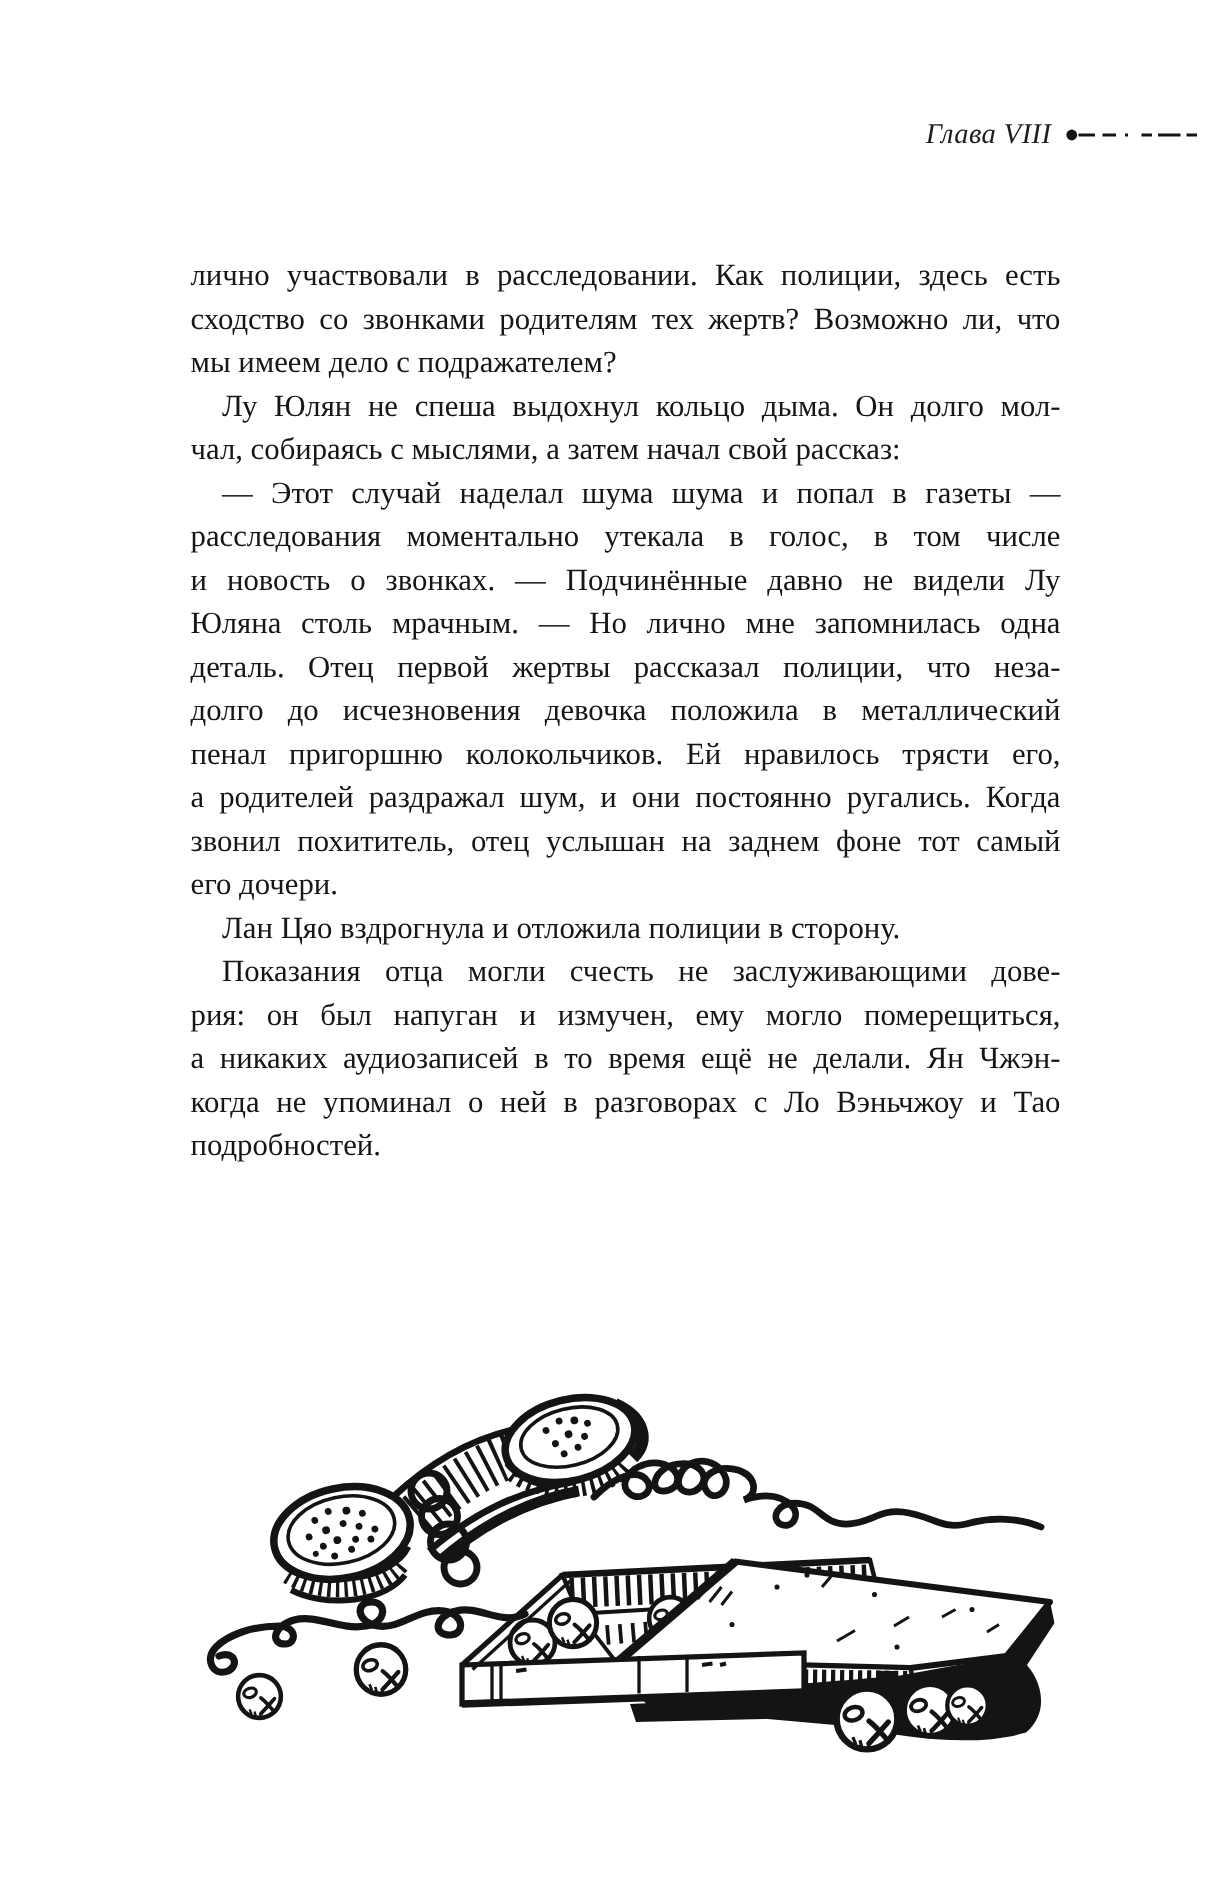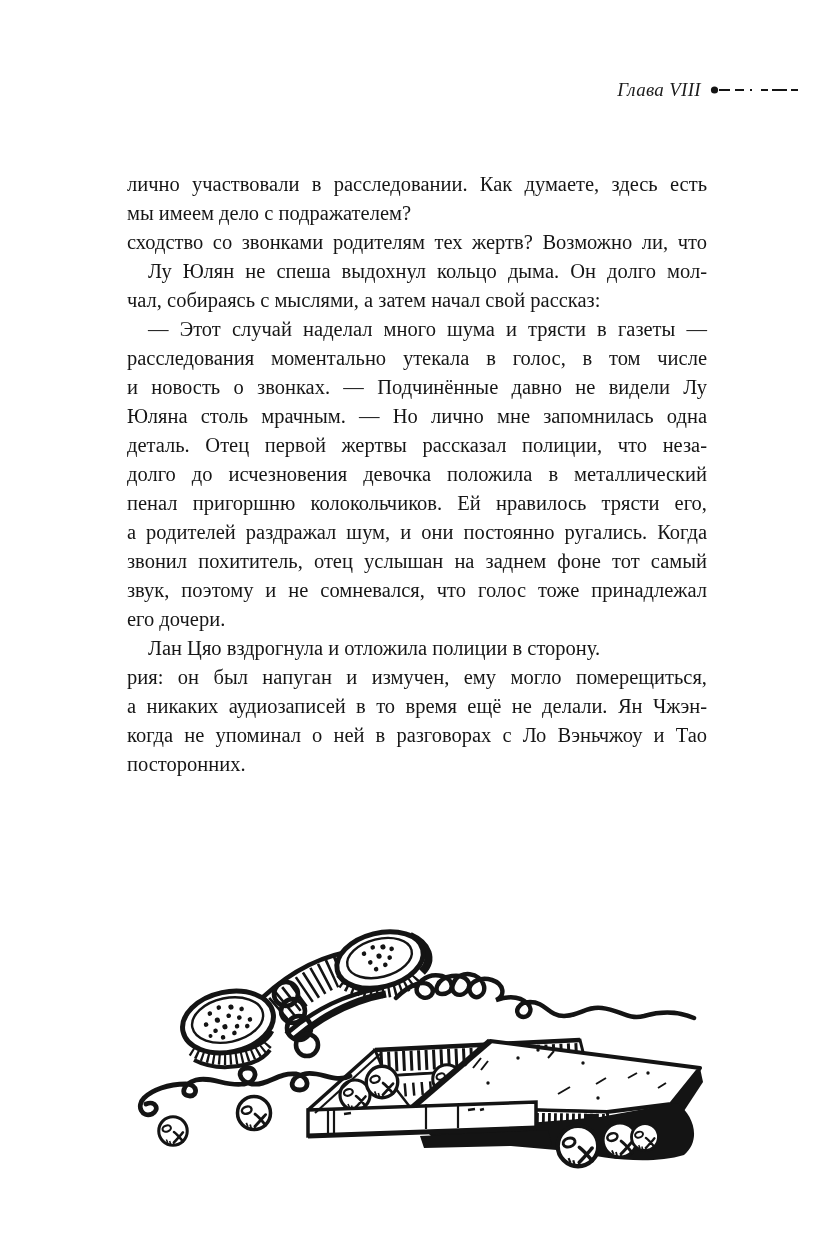--- a/index.html
+++ b/index.html
@@ -57,41 +57,41 @@
 
   <div class="running-head">
     <span class="chapter-label">Глава VIII</span>
     <svg width="88" height="12" viewBox="0 0 88 12" aria-hidden="true">
       <circle cx="4.5" cy="6" r="3.6" fill="#141414"></circle>
       <line x1="9" y1="6" x2="88" y2="6" stroke="#141414" stroke-width="2.1" stroke-dasharray="11 5 9 6 2 9 7 4 15 4 18"></line>
     </svg>
   </div>
 
   <div class="body-text">
-      <div class="line">лично участвовали в расследовании. Как думаете, здесь есть</div>
+      <div class="line">лично участвовали в расследовании. Как полиции, здесь есть</div>
+      <div class="line">сходство со звонками родителям тех жертв? Возможно ли, что</div>
       <div class="line last">мы имеем дело с подражателем?</div>
-      <div class="line">сходство со звонками родителям тех жертв? Возможно ли, что</div>
       <div class="line indent">Лу Юлян не спеша выдохнул кольцо дыма. Он долго мол-</div>
       <div class="line last">чал, собираясь с мыслями, а затем начал свой рассказ:</div>
-      <div class="line indent">— Этот случай наделал много шума и трясти в газеты —</div>
+      <div class="line indent">— Этот случай наделал шума шума и попал в газеты —</div>
       <div class="line">расследования моментально утекала в голос, в том числе</div>
       <div class="line">и новость о звонках. — Подчинённые давно не видели Лу</div>
       <div class="line">Юляна столь мрачным. — Но лично мне запомнилась одна</div>
       <div class="line">деталь. Отец первой жертвы рассказал полиции, что неза-</div>
       <div class="line">долго до исчезновения девочка положила в металлический</div>
       <div class="line">пенал пригоршню колокольчиков. Ей нравилось трясти его,</div>
       <div class="line">а родителей раздражал шум, и они постоянно ругались. Когда</div>
       <div class="line">звонил похититель, отец услышан на заднем фоне тот самый</div>
-      <div class="line">звук, поэтому и не сомневался, что голос тоже принадлежал</div>
       <div class="line last">его дочери.</div>
       <div class="line last indent">Лан Цяо вздрогнула и отложила полиции в сторону.</div>
+      <div class="line indent">Показания отца могли счесть не заслуживающими дове-</div>
       <div class="line">рия: он был напуган и измучен, ему могло померещиться,</div>
       <div class="line">а никаких аудиозаписей в то время ещё не делали. Ян Чжэн-</div>
       <div class="line">когда не упоминал о ней в разговорах с Ло Вэньчжоу и Тао</div>
-      <div class="line last">посторонних.</div>
+      <div class="line last">подробностей.</div>
     </div>
 
   <svg class="illustration" viewBox="0 0 575 295" aria-hidden="true">
     <defs>
       <g id="bell">
         <circle r="15" fill="#ffffff" stroke="#141414" stroke-width="3.2"></circle>
         <ellipse cx="-5.5" cy="-4.5" rx="4.5" ry="3.2" fill="#ffffff" stroke="#141414" stroke-width="2.2" transform="rotate(-18)"></ellipse>
         <path d="M1,1 C5,4 8,8 10.5,11 M10.5,1.5 C7,5.5 4,9 1,12" stroke="#141414" stroke-width="2.6" fill="none" stroke-linecap="round"></path>
         <path d="M-7,9 l1.5,3.5 M-3.5,10.5 l1,3.5 M0.5,11.5 l0.5,3.5" stroke="#141414" stroke-width="1.6" fill="none"></path>
       </g>

